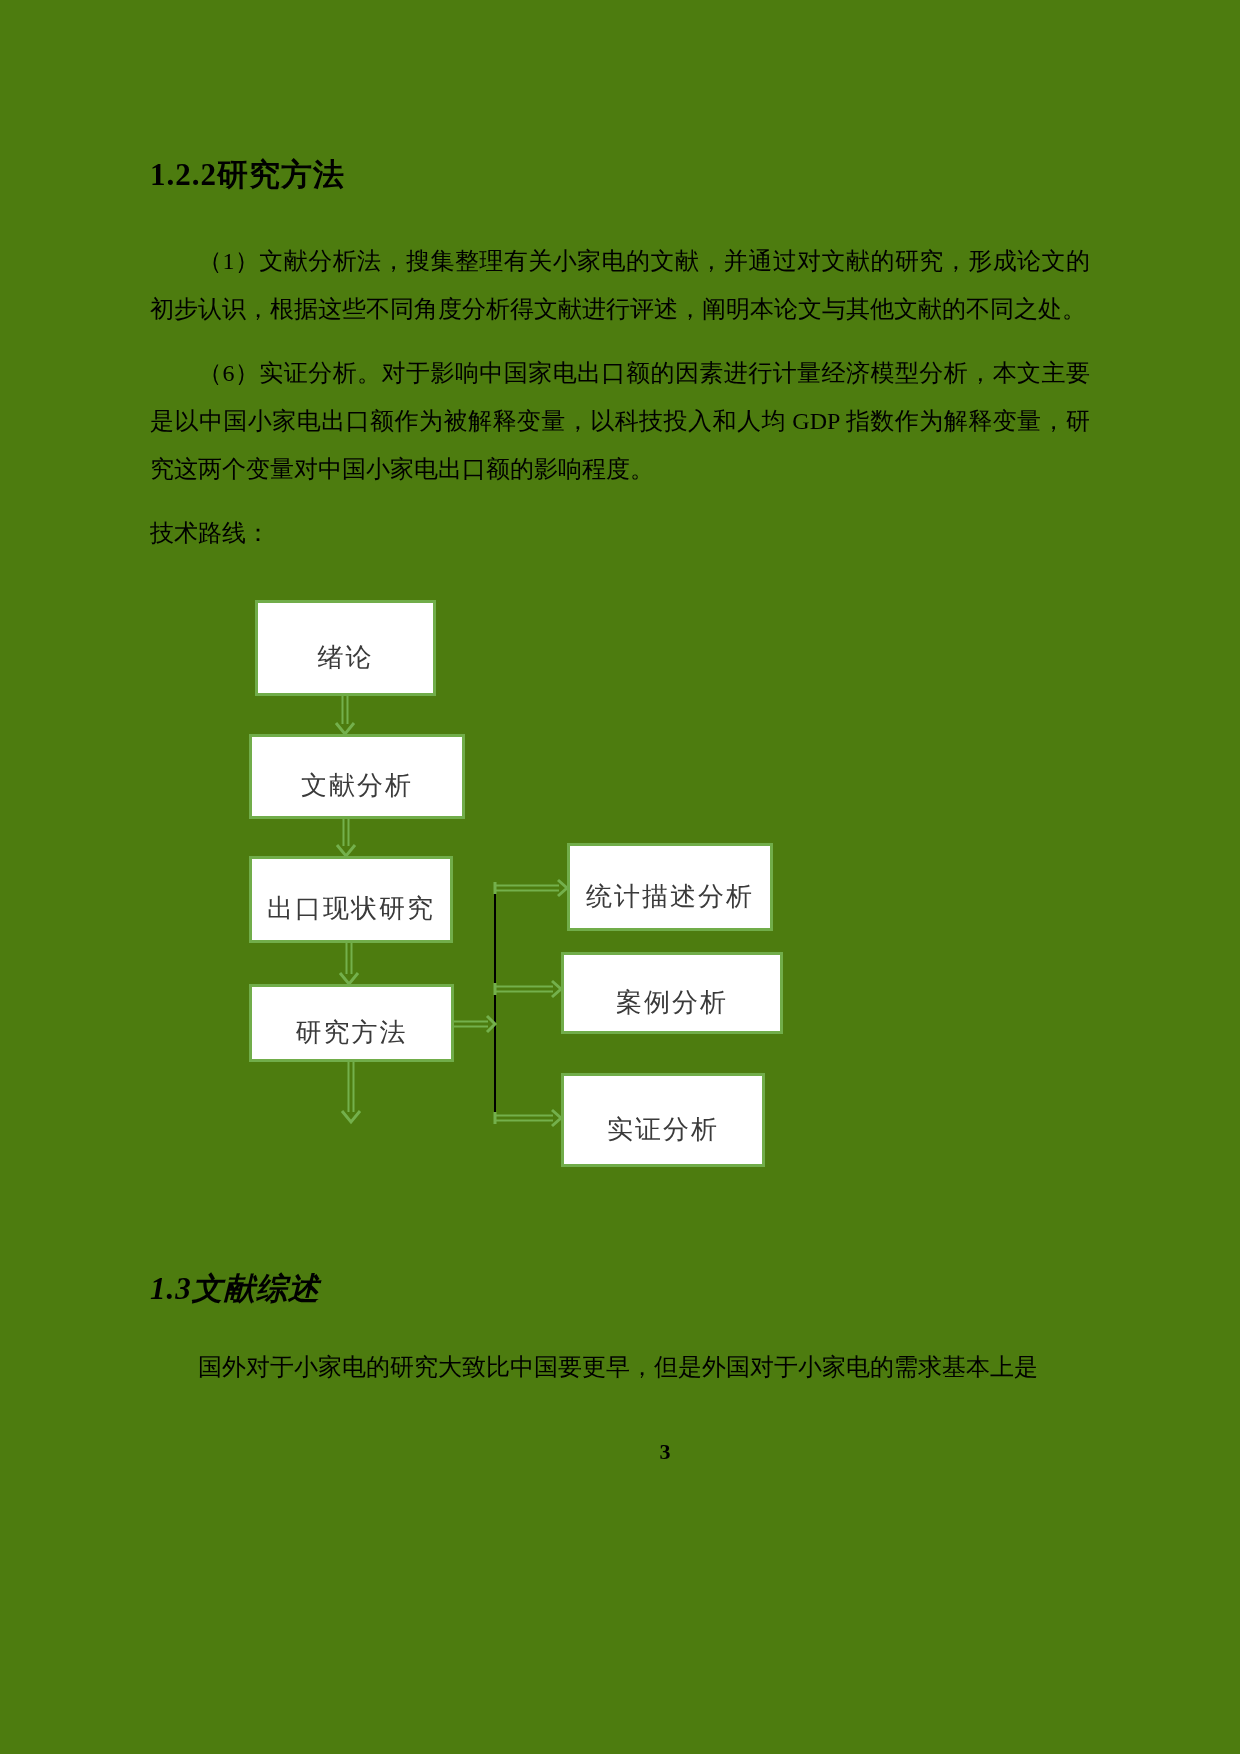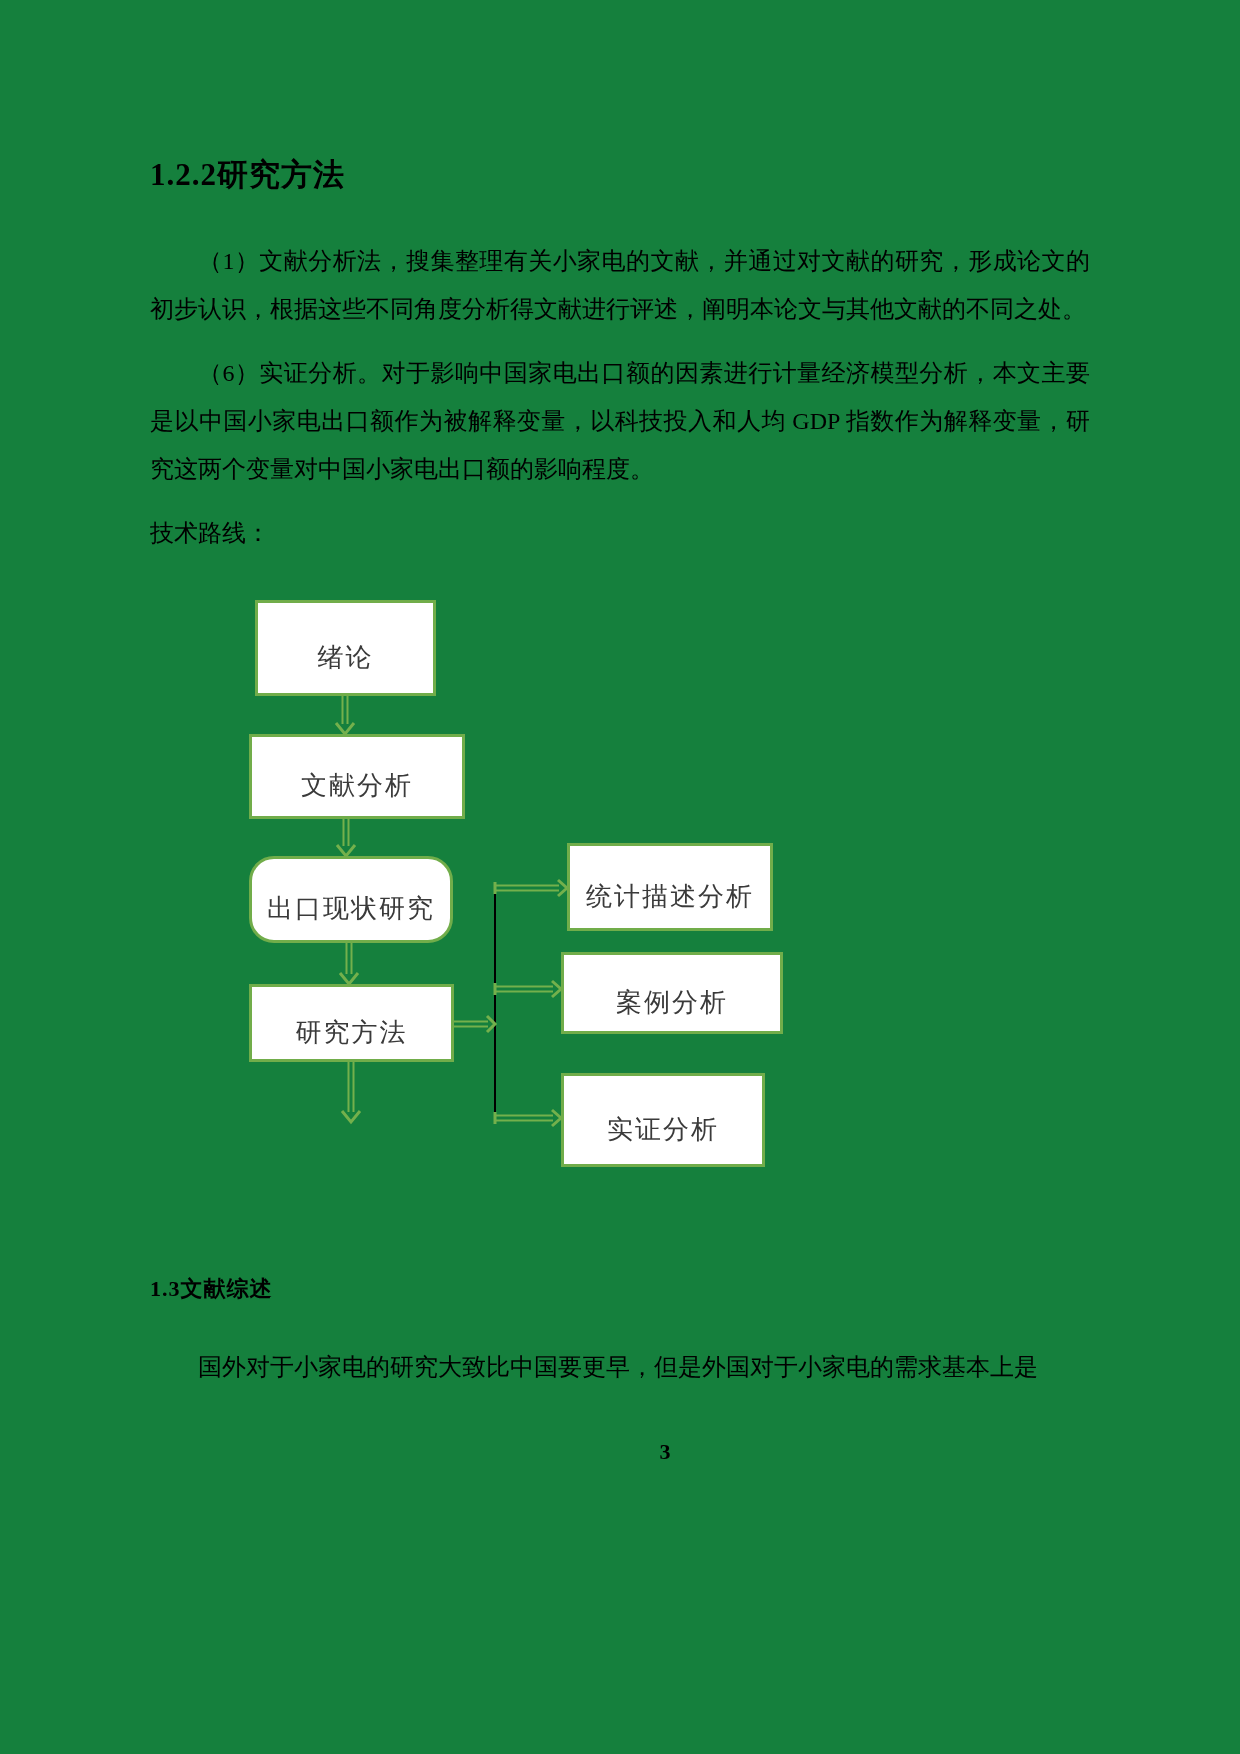--- a/index.html
+++ b/index.html
@@ -1,33 +1,33 @@
 <!DOCTYPE html>
 <html><head>
 <meta charset="utf-8">
 <style>
   * { margin:0; padding:0; box-sizing:border-box; }
   html,body { background:#888; }
   .page {
     position:relative;
     width:1240px; height:1754px;
     margin:0 auto;
-    background:#15803d;
+    background:#4d7c0f;
     font-family:"Liberation Serif","DejaVu Serif",serif;
     color:#000;
     padding:150px 150px 16px 150px;
     overflow:hidden;
   }
   h1.sec {
     font-size:31px; line-height:37px; font-weight:bold;
     margin:6px 0 44px 0; letter-spacing:1px;
   }
   h2.sec {
-    font-size:22px; line-height:37px; font-weight:bold;
-    margin:40px 0 36px 0; letter-spacing:1px;
+    font-size:31px; line-height:37px; font-weight:bold;
+    margin:40px 0 36px 0; letter-spacing:1px;font-style:italic;
   }
   p.body {
     font-size:24px; line-height:48px;
     text-align:justify; text-indent:2em;
     margin:0 0 16px 0;
   }
   p.label {
     font-size:24px; line-height:48px;
     margin:0;
   }
@@ -114,21 +114,21 @@
     </svg>
 
     <div class="fbox" style="left: 105px; top: 60px; width: 181px; height: 96px; border-color: rgb(113, 173, 74);">
       <span>绪论</span>
     </div>
 
     <div class="fbox" style="left: 99px; top: 194px; width: 216px; height: 85px; border-color: rgb(113, 173, 74);">
       <span>文献分析</span>
     </div>
 
-    <div class="fbox" style="left: 99px; top: 316px; width: 204px; height: 87px; border-color: rgb(113, 173, 74); border-radius: 25px;">
+    <div class="fbox" style="left: 99px; top: 316px; width: 204px; height: 87px; border-color: rgb(113, 173, 74);">
       <span>出口现状研究</span>
     </div>
 
     <div class="fbox" style="left: 99px; top: 444px; width: 205px; height: 78px; border-color: rgb(113, 173, 74);">
       <span>研究方法</span>
     </div>
 
 
     <div class="fbox" style="left: 417px; top: 303px; width: 206px; height: 88px; border-color: rgb(113, 173, 74);">
       <span>统计描述分析</span>

